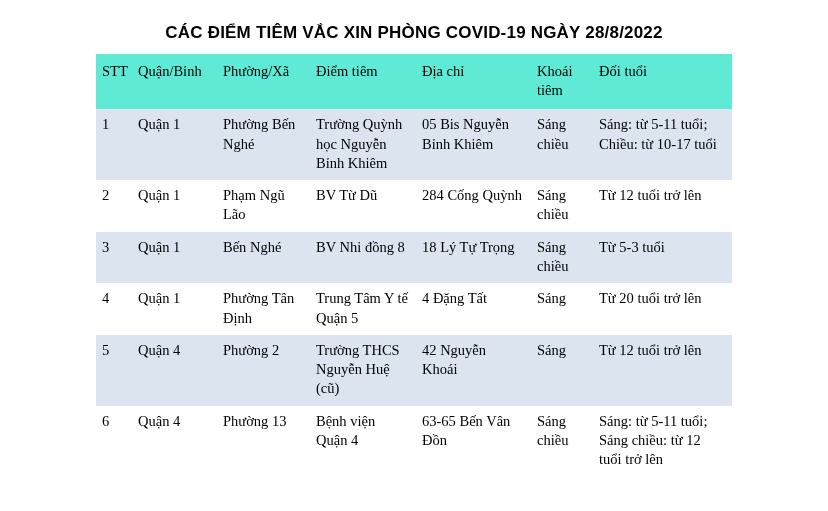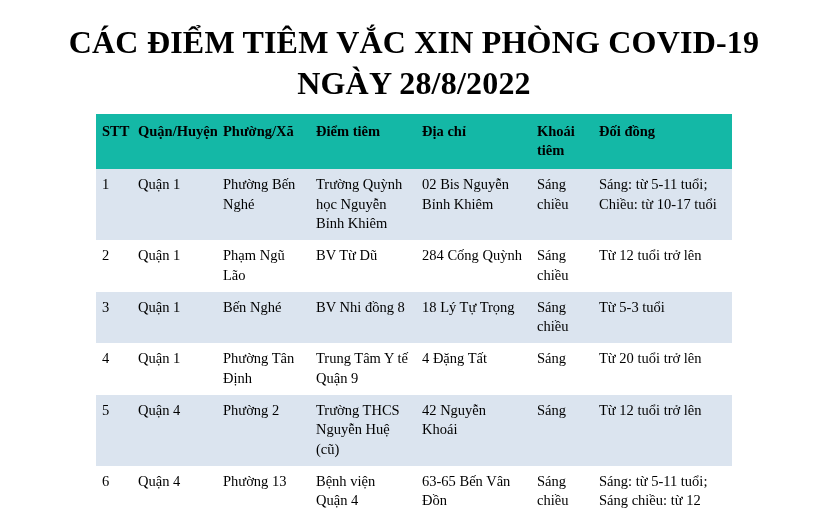--- a/index.html
+++ b/index.html
@@ -16,23 +16,23 @@
   }
   .page {
     width: 828px;
     height: 511px;
     position: relative;
     box-sizing: border-box;
     padding: 0;
   }
   .doc-title {
     text-align: center;
-    font-family: Liberation Serif, serif;
+    font-family: Liberation Sans, sans-serif;
     font-weight: bold;
-    font-size: 32px;
+    font-size: 17px;
     line-height: 1.28;
     letter-spacing: 0.2px;
     padding: 22px 60px 10px 60px;
     margin: 0;
     color: #000000;
   }
   .table-wrap {
     padding: 0 96px 0 96px;
     box-sizing: border-box;
   }
@@ -46,24 +46,24 @@
   table.data th,
   table.data td {
     text-align: left;
     vertical-align: top;
     padding: 6px 6px 7px 6px;
     border: none;
     font-weight: normal;
     overflow: hidden;
   }
   table.data thead th {
-    background: #14b8a6;
+    background: #5eead4;
     color: #000000;
     font-size: 14.5px;
-    font-weight: bold;
+    font-weight: normal;
     padding-top: 8px;
     padding-bottom: 9px;
   }
   table.data tbody tr.even td {
     background: #dbe4ef;
   }
   table.data tbody tr.odd td {
     background: #ffffff;
   }
   
@@ -89,35 +89,35 @@
           <col class="c1">
           <col class="c2">
           <col class="c3">
           <col class="c4">
           <col class="c5">
           <col class="c6">
       </colgroup>
       <thead>
         <tr>
           <th>STT</th>
-          <th>Quận/Huyện</th>
+          <th>Quận/Bỉnh</th>
           <th>Phường/Xã</th>
           <th>Điểm tiêm</th>
           <th>Địa chỉ</th>
           <th>Khoái tiêm</th>
-          <th>Đối đồng</th>
+          <th>Đối tuổi</th>
         </tr>
       </thead>
       <tbody>
         <tr class="even">
           <td>1</td>
           <td>Quận 1</td>
           <td>Phường Bến Nghé</td>
           <td>Trường Quỳnh học Nguyễn Bỉnh Khiêm</td>
-          <td>02 Bis Nguyễn Bỉnh Khiêm</td>
+          <td>05 Bis Nguyễn Bỉnh Khiêm</td>
           <td>Sáng chiều</td>
           <td>Sáng: từ 5-11 tuổi; Chiều: từ 10-17 tuổi</td>
         </tr>
         <tr class="odd">
           <td>2</td>
           <td>Quận 1</td>
           <td>Phạm Ngũ Lão</td>
           <td>BV Từ Dũ</td>
           <td>284 Cống Quỳnh</td>
           <td>Sáng chiều</td>
@@ -129,21 +129,21 @@
           <td>Bến Nghé</td>
           <td>BV Nhi đồng 8</td>
           <td>18 Lý Tự Trọng</td>
           <td>Sáng chiều</td>
           <td>Từ 5-3 tuổi</td>
         </tr>
         <tr class="odd">
           <td>4</td>
           <td>Quận 1</td>
           <td>Phường Tân Định</td>
-          <td>Trung Tâm Y tế Quận 9</td>
+          <td>Trung Tâm Y tế Quận 5</td>
           <td>4 Đặng Tất</td>
           <td>Sáng</td>
           <td>Từ 20 tuổi trở lên</td>
         </tr>
         <tr class="even">
           <td>5</td>
           <td>Quận 4</td>
           <td>Phường 2</td>
           <td>Trường THCS Nguyễn Huệ (cũ)</td>
           <td>42 Nguyễn Khoái</td>

